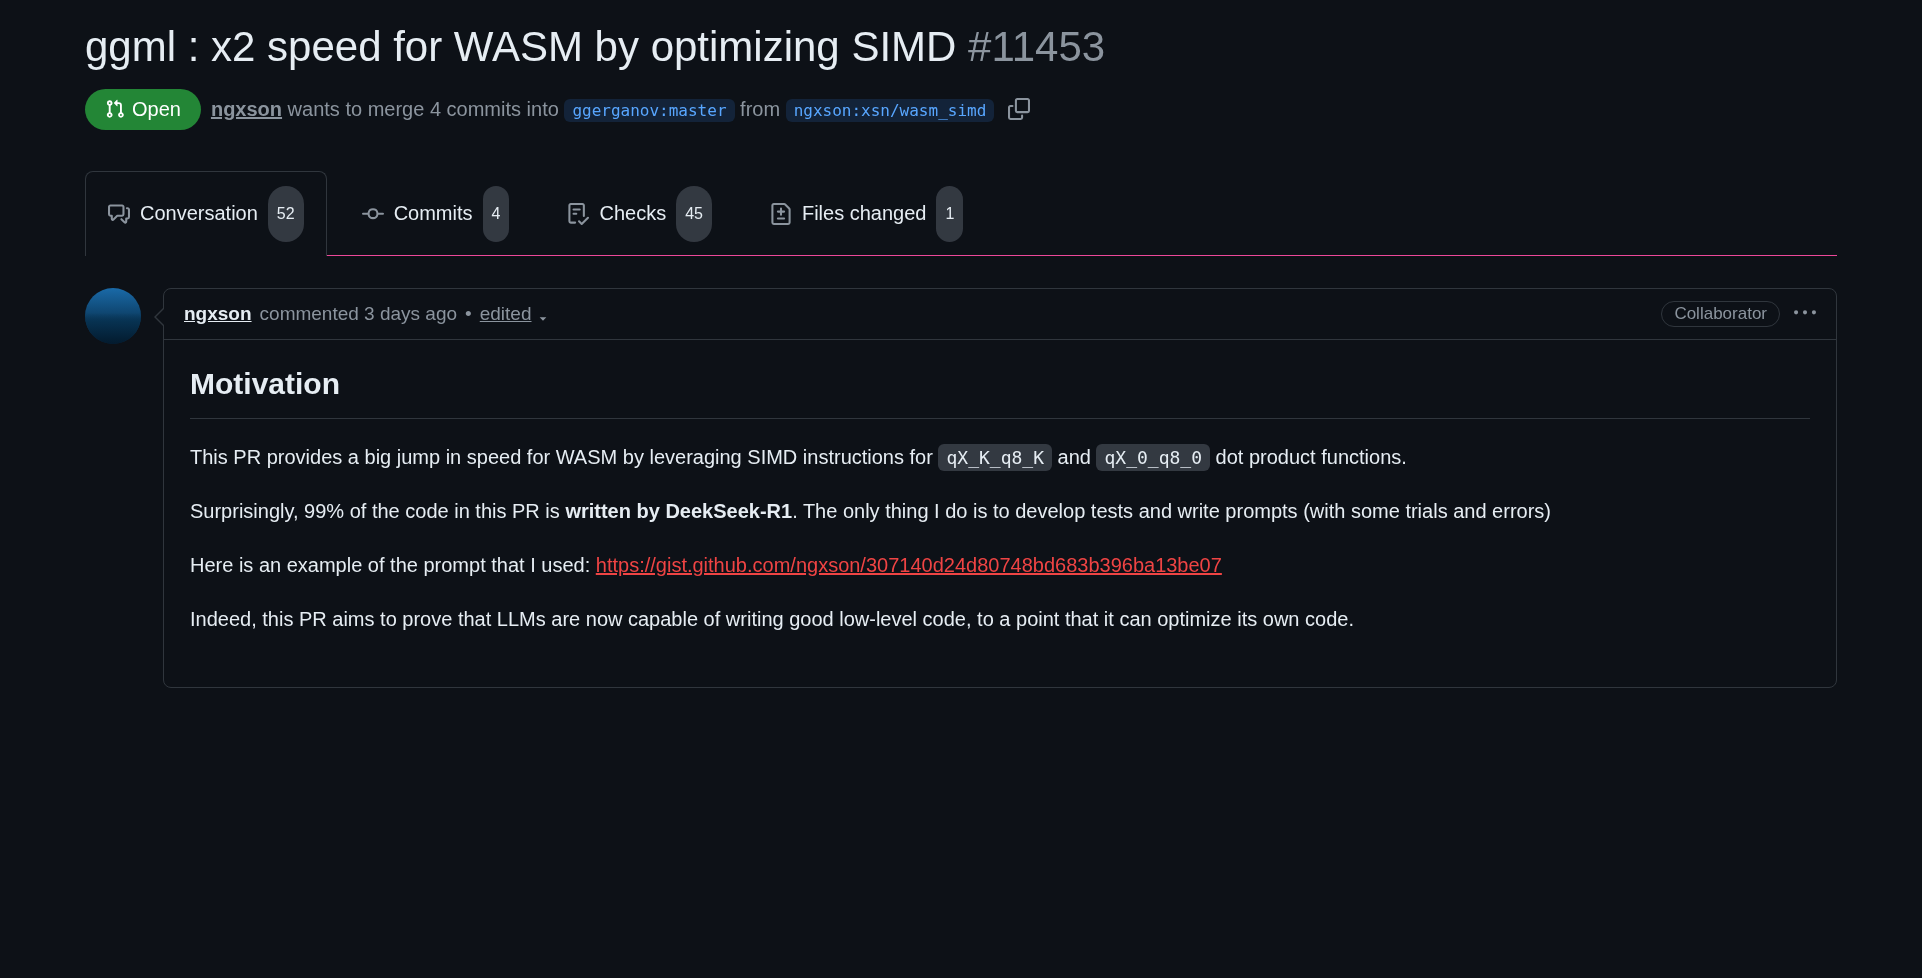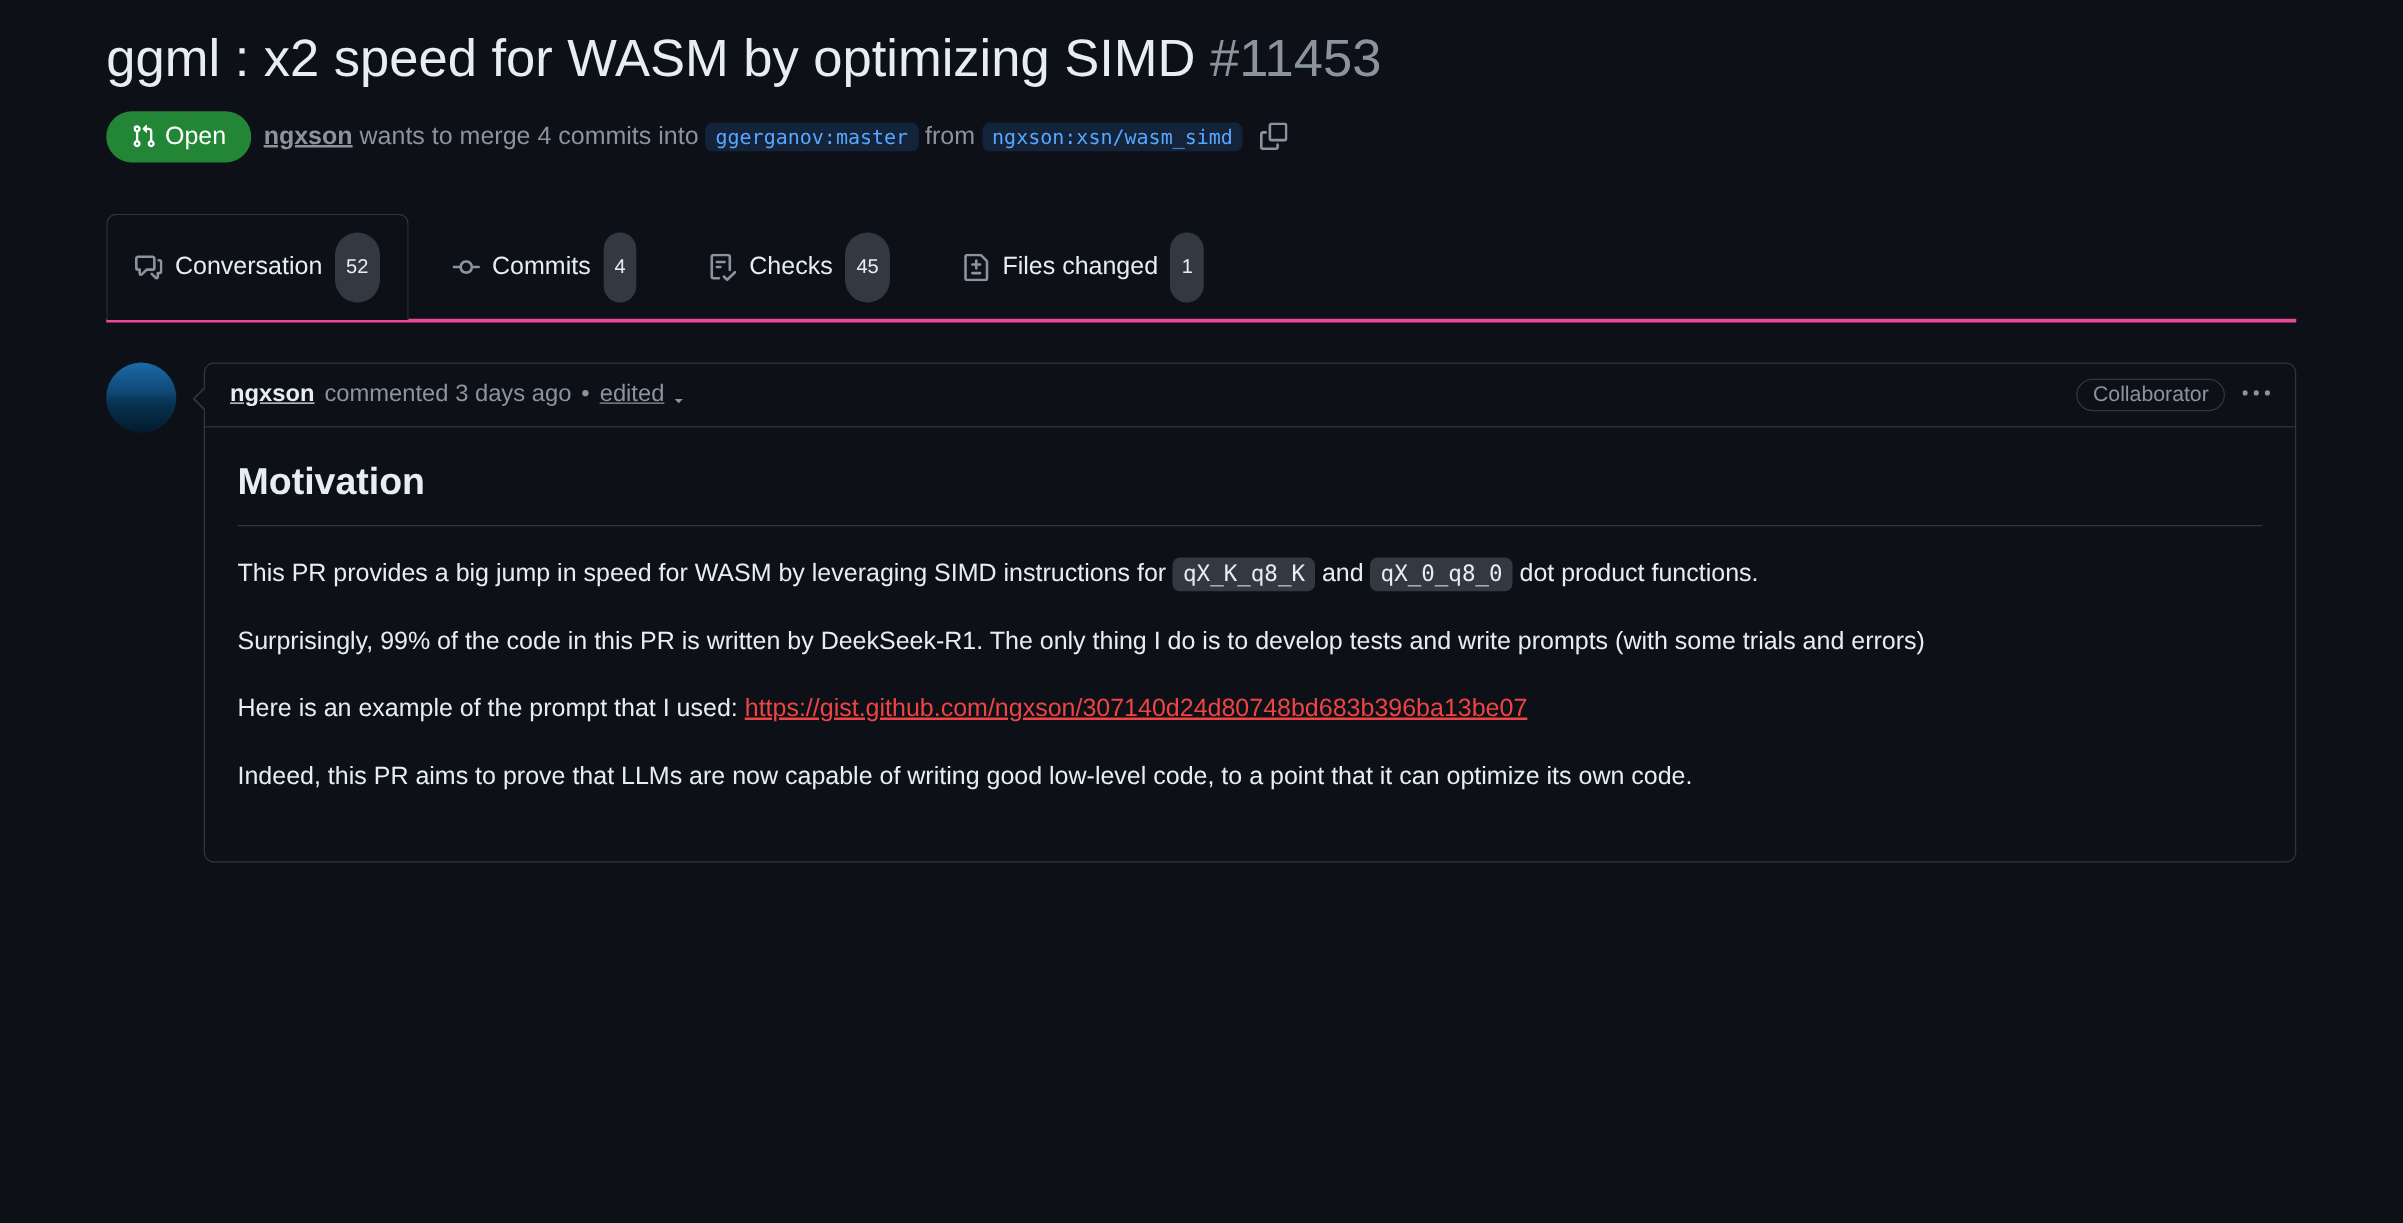--- a/index.html
+++ b/index.html
@@ -51,21 +51,21 @@
     background: none;
     border: none;
     cursor: pointer;
     padding: 4px;
     display: inline-flex;
   }
   .copy-btn svg { width: 22px; height: 22px; fill: #8b949e; }
 
   .tabs {
     display: flex;
-    border-bottom: 3px solid #ec4899;
+    border-bottom: 1px solid #ec4899;
     margin-top: 40px;
     gap: 12px;
   }
   .tab {
     display: inline-flex;
     align-items: center;
     gap: 10px;
     padding: 14px 22px;
     color: #e6edf3;
     font-size: 20px;
@@ -185,21 +185,21 @@
   }
   .comment-body p { margin-bottom: 22px; }
   .comment-body code {
     background: rgba(110,118,129,0.4);
     padding: 3px 8px;
     border-radius: 6px;
     font-family: ui-monospace, SFMono-Regular, Menlo, Consolas, monospace;
     font-size: 18px;
   }
   .comment-body a { color: #ef4444; text-decoration: underline; }
-  .comment-body strong { font-weight: 400; }
+  .comment-body strong { font-weight: 700; }
 </style>
 </head>
 <body>
 
 <div class="pr-title-row">
   <h1 class="pr-title">
     <span>ggml : x2 speed for WASM by optimizing SIMD</span>
     <span class="issue-number">#11453</span>
   </h1>
 

